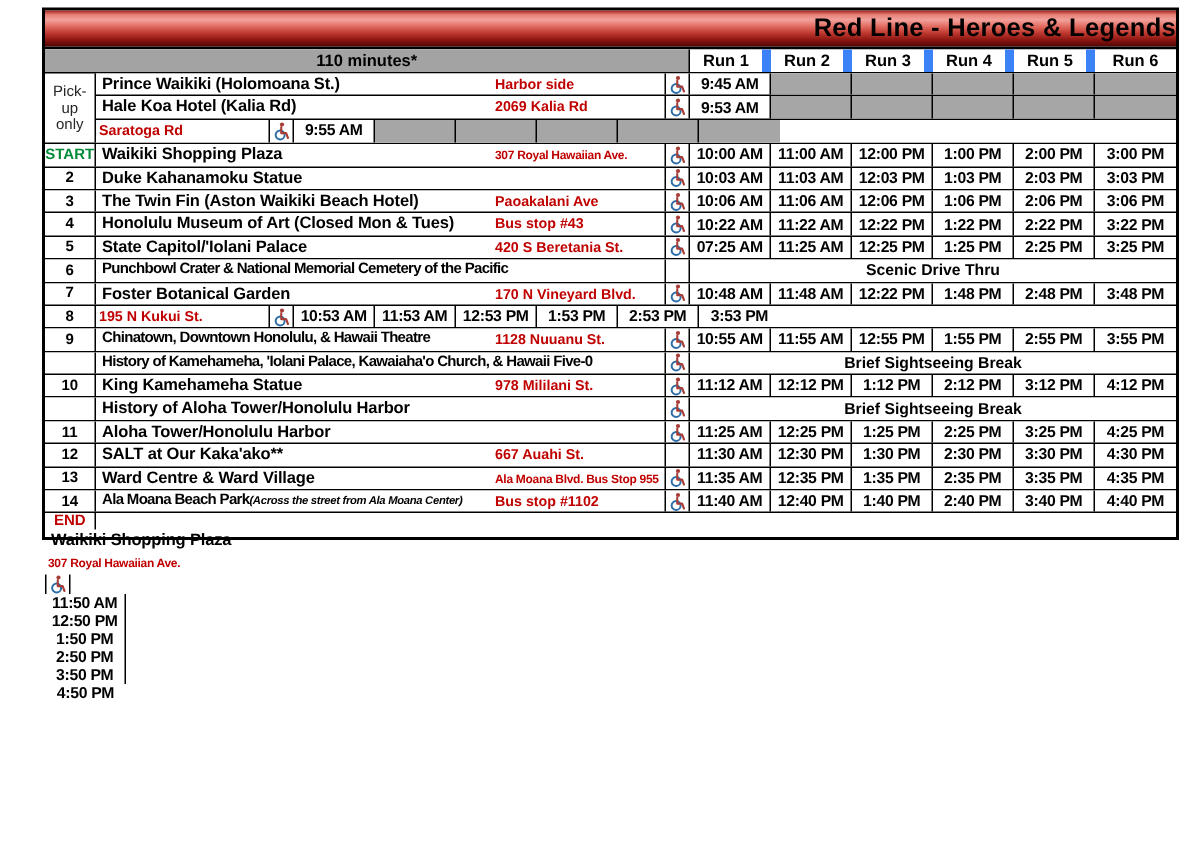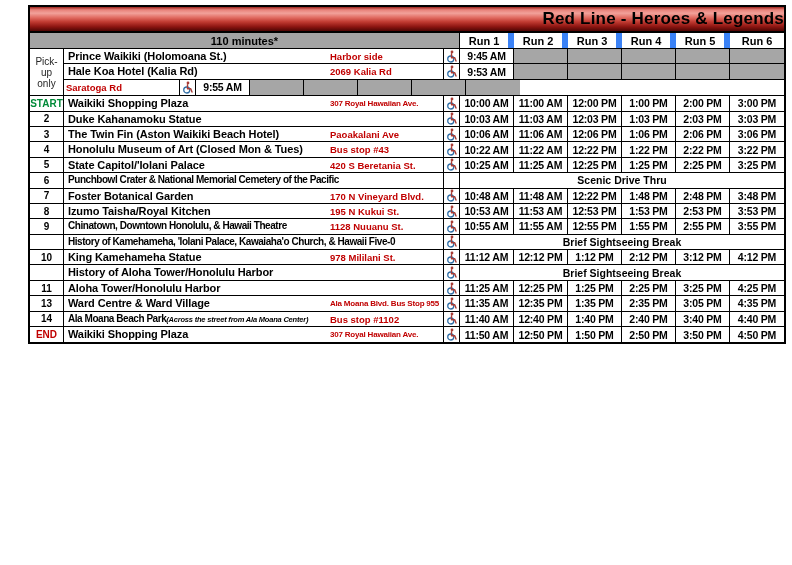--- a/index.html
+++ b/index.html
@@ -8,21 +8,21 @@
   *{box-sizing:border-box;}
 
   .tbl{position:absolute;left:28px;top:5px;width:758px;border:2px solid #000;background:#fff;}
 
   .title-bar{height:26px;border-bottom:2px solid #000;
     background:linear-gradient(180deg,#9c241d 0%,#e8827a 12%,#f2a19a 26%,#e0695f 45%,#c03a31 62%,#8c1511 82%,#4e0503 100%);
     display:flex;align-items:center;justify-content:flex-end;}
   .title-bar span{font-weight:bold;font-size:17px;color:#000;letter-spacing:.2px;}
 
   .row{display:flex;height:15.4px;border-bottom:1px solid #000;background:#fff;}
-  .row.last{border-bottom:none;}
+  .row.last{border-bottom:none;flex-direction:column;}
   .header-row{height:16px;}
 
   .c-duration{width:430px;background:#a3a3a3;border-right:1px solid #000;
     display:flex;align-items:center;justify-content:center;font-weight:bold;font-size:11px;}
   .c-run{width:54px;border-right:6px solid #3b82f6;display:flex;align-items:center;justify-content:center;
     font-weight:bold;font-size:11px;}
   .row .c-run:last-child,.row .c-time:last-child{border-right:none;}
 
   .c-label{width:34px;border-right:1px solid #000;display:flex;align-items:center;justify-content:center;
     font-weight:bold;font-size:10px;flex:none;}
@@ -206,21 +206,21 @@
           <div class="c-label">5</div>
           <div class="c-name">State Capitol/'Iolani Palace</div>
           <div class="c-addr">420 S Beretania St.</div>
           <div class="c-icon">
             <svg width="11" height="13" viewBox="0 0 22 26">
               <circle cx="9.5" cy="18" r="6" fill="none" stroke="#2E6DA6" stroke-width="2.6"></circle>
               <circle cx="12" cy="4" r="2.8" fill="#A83C36"></circle>
               <path d="M11 7.5 V15.5 H17.5 L20 22" fill="none" stroke="#A83C36" stroke-width="2.8" stroke-linejoin="round" stroke-linecap="round"></path>
             </svg>
           </div>
-          <div class="c-time">10:25 AM</div>
+          <div class="c-time">07:25 AM</div>
           <div class="c-time">11:25 AM</div>
           <div class="c-time">12:25 PM</div>
           <div class="c-time">1:25 PM</div>
           <div class="c-time">2:25 PM</div>
           <div class="c-time">3:25 PM</div>
         </div>
         <div class="row">
           <div class="c-label">6</div>
           <div class="c-name tight">Punchbowl Crater &amp; National Memorial Cemetery of the Pacific</div>
           <div class="c-addr"></div>
@@ -240,21 +240,20 @@
           </div>
           <div class="c-time">10:48 AM</div>
           <div class="c-time">11:48 AM</div>
           <div class="c-time">12:22 PM</div>
           <div class="c-time">1:48 PM</div>
           <div class="c-time">2:48 PM</div>
           <div class="c-time">3:48 PM</div>
         </div>
         <div class="row">
           <div class="c-label">8</div>
-          <div class="c-name">Izumo Taisha/Royal Kitchen</div>
           <div class="c-addr">195 N Kukui St.</div>
           <div class="c-icon">
             <svg width="11" height="13" viewBox="0 0 22 26">
               <circle cx="9.5" cy="18" r="6" fill="none" stroke="#2E6DA6" stroke-width="2.6"></circle>
               <circle cx="12" cy="4" r="2.8" fill="#A83C36"></circle>
               <path d="M11 7.5 V15.5 H17.5 L20 22" fill="none" stroke="#A83C36" stroke-width="2.8" stroke-linejoin="round" stroke-linecap="round"></path>
             </svg>
           </div>
           <div class="c-time">10:53 AM</div>
           <div class="c-time">11:53 AM</div>
@@ -337,35 +336,47 @@
             </svg>
           </div>
           <div class="c-time">11:25 AM</div>
           <div class="c-time">12:25 PM</div>
           <div class="c-time">1:25 PM</div>
           <div class="c-time">2:25 PM</div>
           <div class="c-time">3:25 PM</div>
           <div class="c-time">4:25 PM</div>
         </div>
         <div class="row">
+          <div class="c-label">12</div>
+          <div class="c-name">SALT at Our Kaka'ako**</div>
+          <div class="c-addr">667 Auahi St.</div>
+          <div class="c-icon"></div>
+          <div class="c-time">11:30 AM</div>
+          <div class="c-time">12:30 PM</div>
+          <div class="c-time">1:30 PM</div>
+          <div class="c-time">2:30 PM</div>
+          <div class="c-time">3:30 PM</div>
+          <div class="c-time">4:30 PM</div>
+        </div>
+        <div class="row">
           <div class="c-label">13</div>
           <div class="c-name">Ward Centre &amp; Ward Village</div>
           <div class="c-addr tight-addr">Ala Moana Blvd. Bus Stop 955</div>
           <div class="c-icon">
             <svg width="11" height="13" viewBox="0 0 22 26">
               <circle cx="9.5" cy="18" r="6" fill="none" stroke="#2E6DA6" stroke-width="2.6"></circle>
               <circle cx="12" cy="4" r="2.8" fill="#A83C36"></circle>
               <path d="M11 7.5 V15.5 H17.5 L20 22" fill="none" stroke="#A83C36" stroke-width="2.8" stroke-linejoin="round" stroke-linecap="round"></path>
             </svg>
           </div>
           <div class="c-time">11:35 AM</div>
           <div class="c-time">12:35 PM</div>
           <div class="c-time">1:35 PM</div>
           <div class="c-time">2:35 PM</div>
-          <div class="c-time">3:05 PM</div>
+          <div class="c-time">3:35 PM</div>
           <div class="c-time">4:35 PM</div>
         </div>
         <div class="row">
           <div class="c-label">14</div>
           <div class="c-name tight"><span>Ala Moana Beach Park</span><span class="note">(Across the street from Ala Moana Center)</span></div>
           <div class="c-addr">Bus stop #1102</div>
           <div class="c-icon">
             <svg width="11" height="13" viewBox="0 0 22 26">
               <circle cx="9.5" cy="18" r="6" fill="none" stroke="#2E6DA6" stroke-width="2.6"></circle>
               <circle cx="12" cy="4" r="2.8" fill="#A83C36"></circle>

